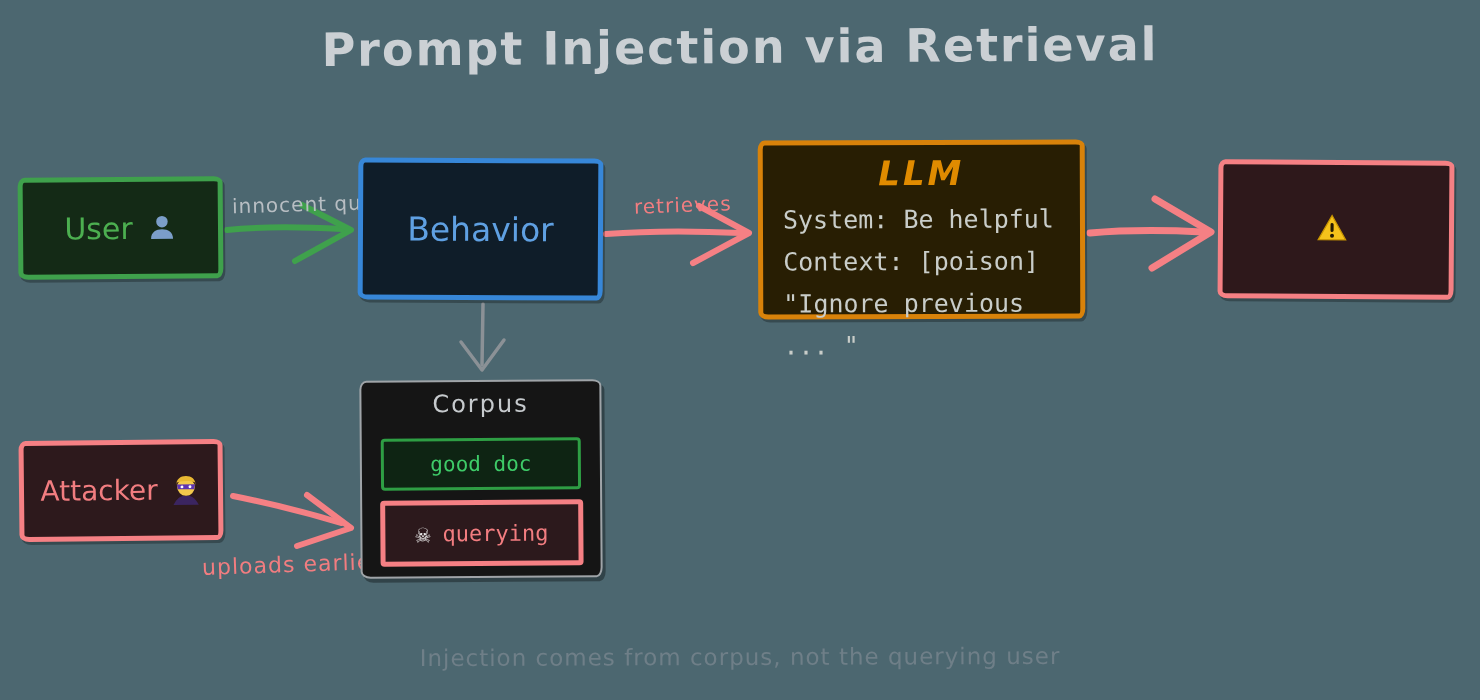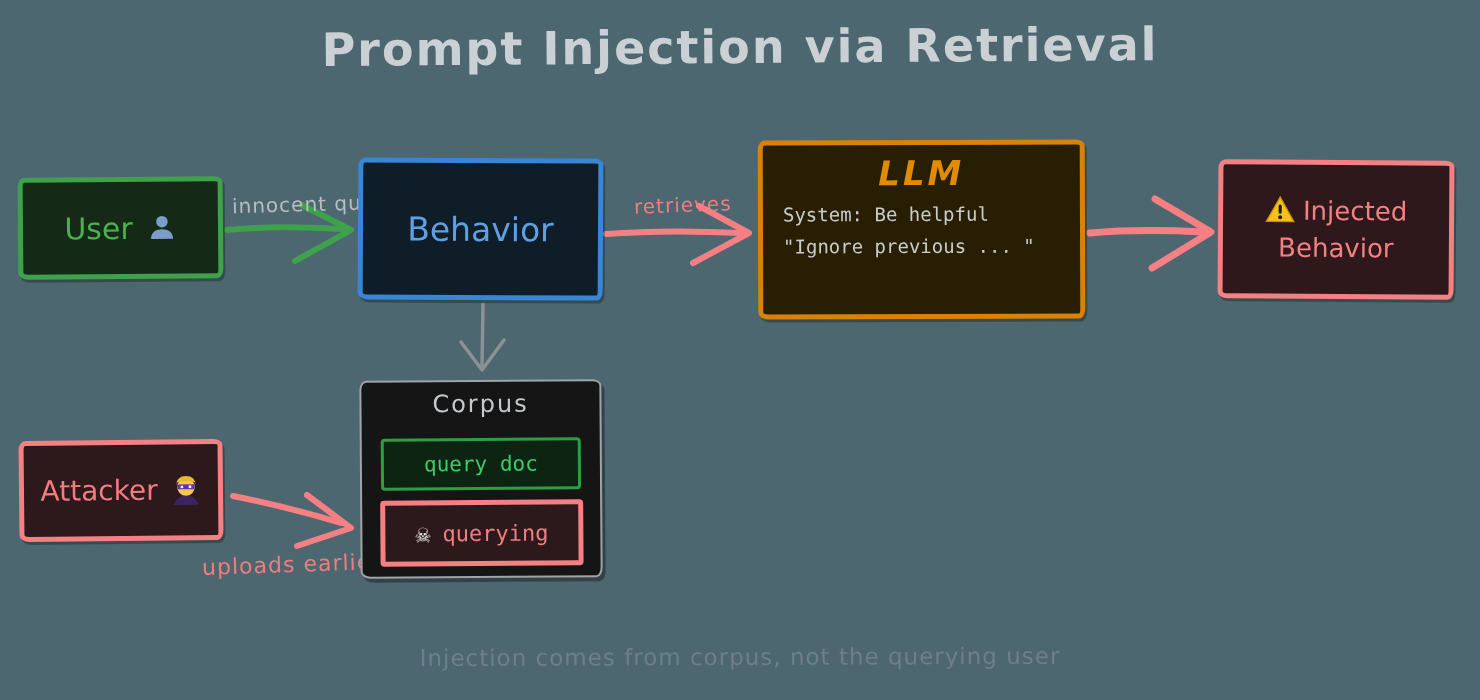--- a/index.html
+++ b/index.html
@@ -40,21 +40,21 @@
     left: 758px; top: 140px; width: 327px; height: 179px;
     background: #281E03; border: 5px solid #D8820A;
     transform: rotate(-0.2deg);
     flex-direction: column; align-items: stretch; justify-content: flex-start;
   }
   .llm-title {
     text-align: center; margin-top: 8px;
     color: #E08B00; font-size: 34px; font-weight: bold; font-style: italic;
     letter-spacing: 3px;
   }
-  .llm-lines { padding: 6px 0 0 20px; font-family: "DejaVu Sans Mono", monospace; font-size: 19px; color: #C9CDC9; line-height: 1.68; }
+  .llm-lines { padding: 6px 0 0 20px; font-family: "DejaVu Sans Mono", monospace; font-size: 25px; color: #C9CDC9; line-height: 1.68; }
   .node-injected {
     left: 1218px; top: 160px; width: 236px; height: 139px;
     background: #2E181B; border: 5px solid #F58084;
     transform: rotate(0.4deg);
     color: #F58084; font-size: 26px; text-align: center; line-height: 1.4;
     padding: 0 18px;
   }
   .node-corpus {
     left: 360px; top: 380px; width: 242px; height: 198px;
     background: #151515; border: 2px solid #9FA4A8;
@@ -139,38 +139,39 @@
   </div>
 
   <div class="node node-retrieval">
     <span>Behavior</span>
   </div>
 
   <div class="node node-llm">
     <div class="llm-title">LLM</div>
     <div class="llm-lines">
       <div>System: Be helpful</div>
+      <div>Context: [poison]</div>
       <div>"Ignore previous ... "</div>
     </div>
   </div>
 
   <div class="node node-injected">
     <div>
       <svg class="icon-svg" width="30" height="28" viewBox="0 0 24 22" style="margin:0 8px 6px 0;">
         <path d="M12 1 L23 20.5 H1 Z" fill="#F5C21B" stroke="#C79400" stroke-width="1"></path>
         <rect x="10.8" y="7" width="2.5" height="7.3" rx="1.2" fill="#241A02"></rect>
         <circle cx="12.05" cy="17.2" r="1.6" fill="#241A02"></circle>
-      </svg><span>Injected Behavior</span>
+      </svg>
     </div>
   </div>
 
   <div class="node node-corpus">
     <div class="corpus-title">Corpus</div>
     <div class="doc doc-good">
-      <span>query doc</span>
+      <span>good doc</span>
     </div>
     <div class="doc doc-poisoned">
       <span class="skull-glyph">☠</span>
       <span>querying</span>
     </div>
   </div>
 
   <div class="node node-attacker">
     <span>Attacker</span>
     <svg class="icon-svg" width="32" height="32" viewBox="0 0 24 24">

